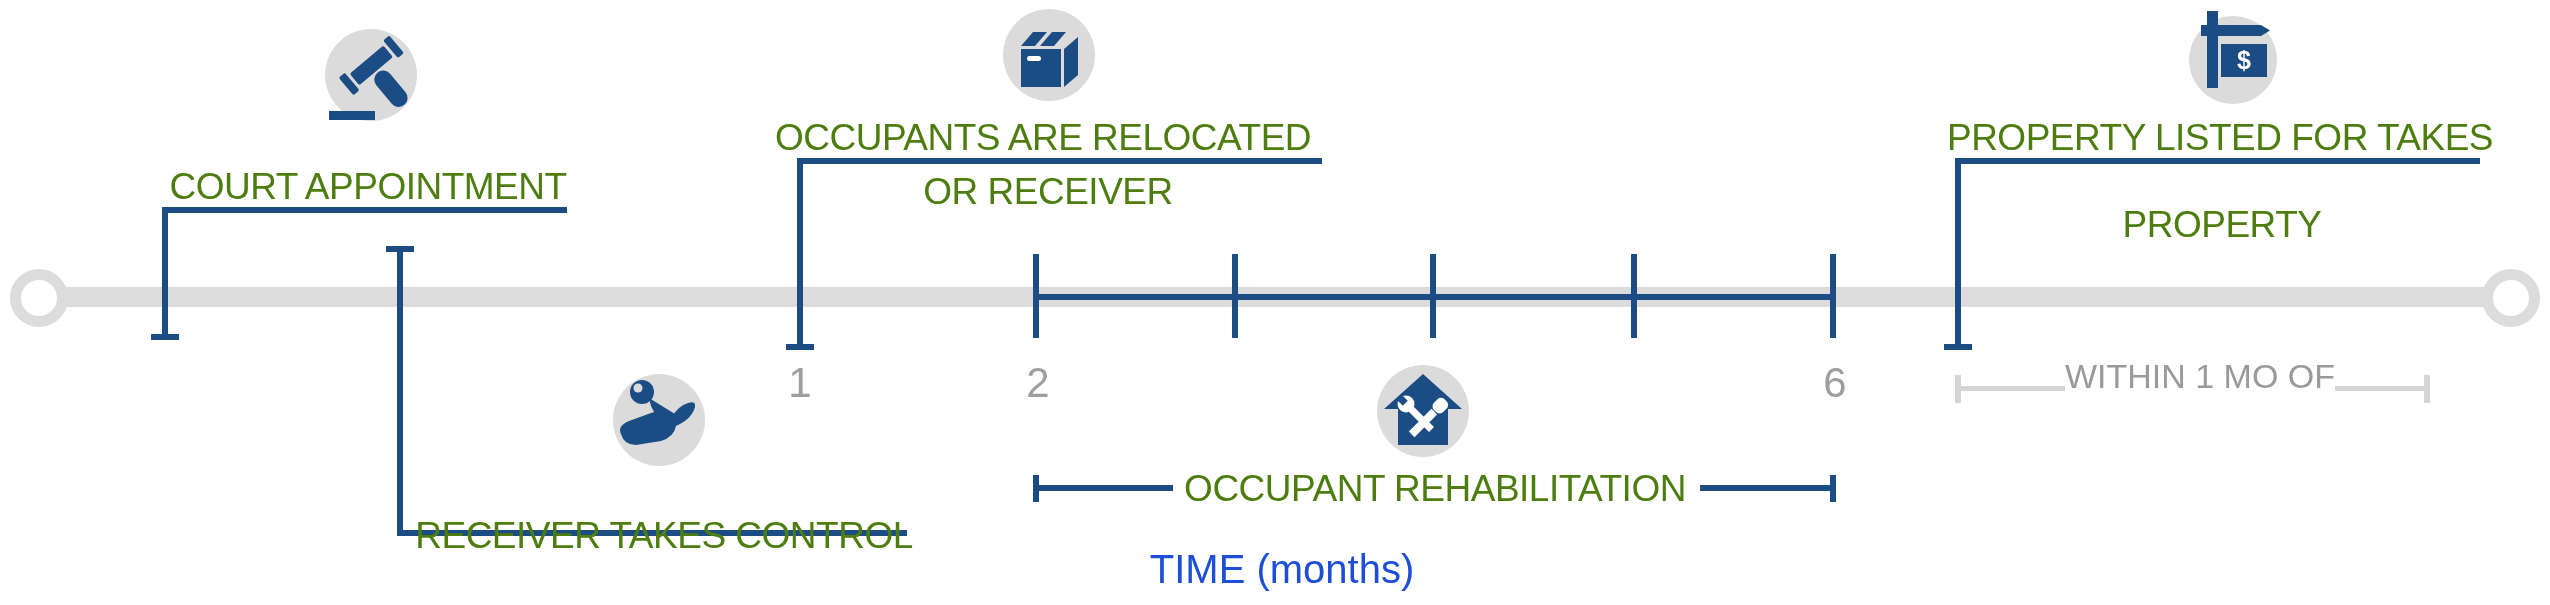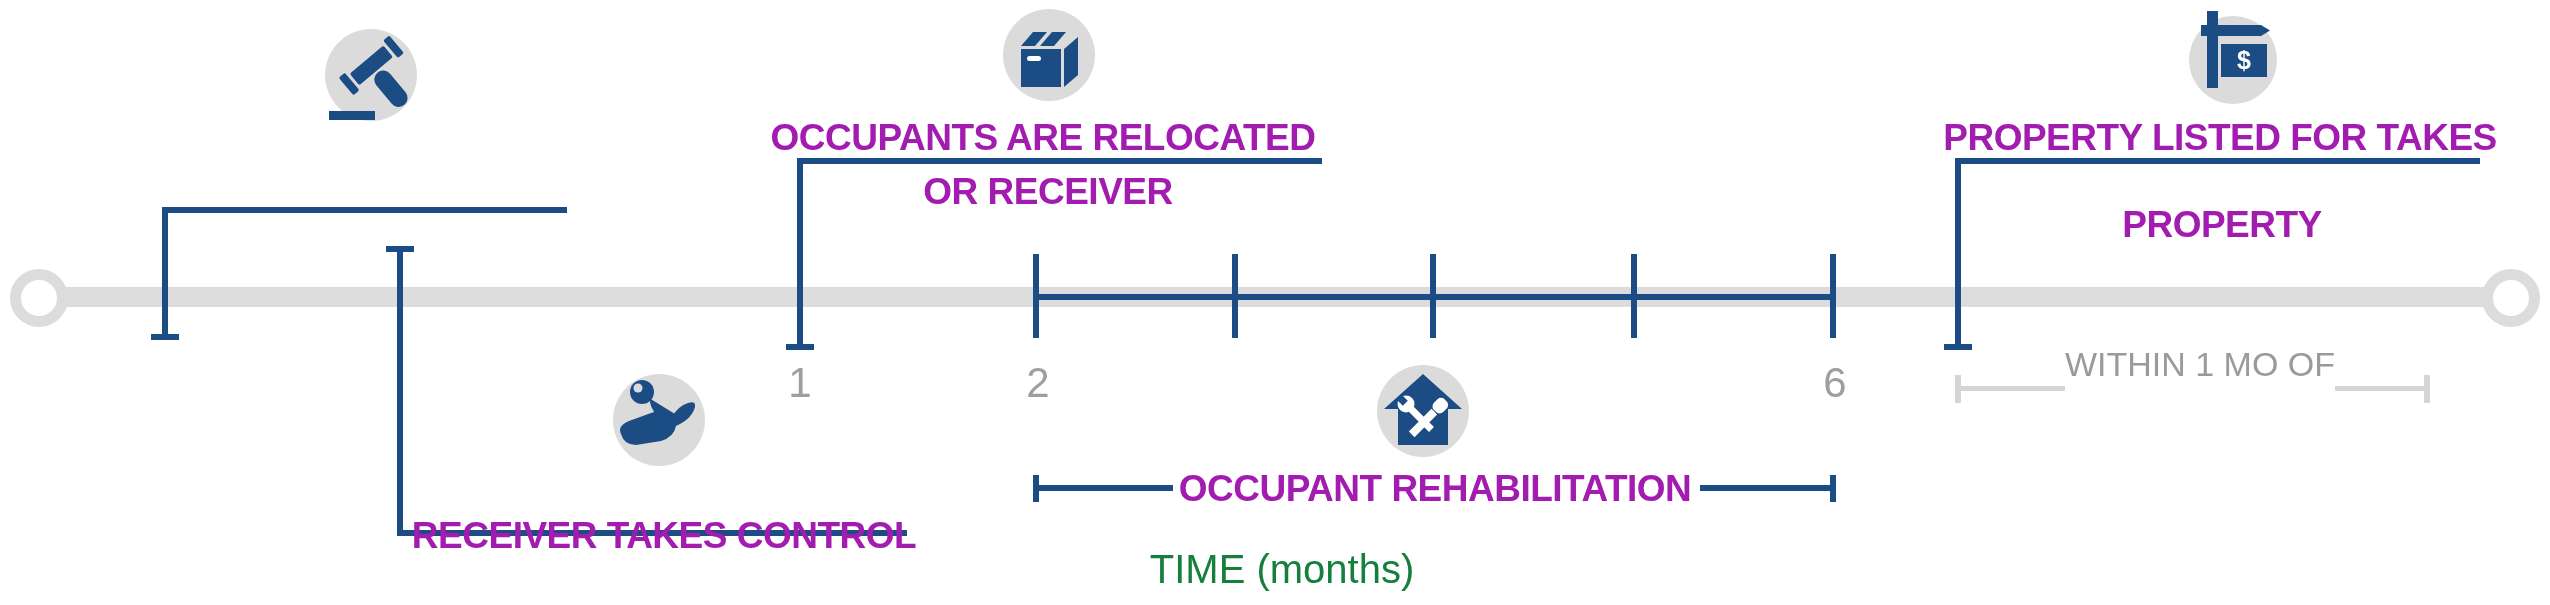--- a/index.html
+++ b/index.html
@@ -14,35 +14,35 @@
   .bar{position:absolute;left:62px;top:287px;width:2424px;height:20px;background:#dcdcdc;}
   .end-ring{position:absolute;width:36px;height:36px;border:11px solid #dcdcdc;border-radius:50%;background:#ffffff;}
   .ring-left{left:10px;top:269px;}
   .ring-right{left:2482px;top:269px;}
   
   .nline{position:absolute;background:#1c4c84;}
   .gline{position:absolute;background:#d5d5d5;}
   
   .lbl{
     position:absolute;transform:translateX(-50%);
-    color:#a21caf;font-weight:700;font-size:37px;letter-spacing:-0.5px;
+    color:#4d7c0f;font-weight:400;font-size:37px;letter-spacing:-0.5px;
     white-space:nowrap;line-height:40px;
   }
   .num{
     position:absolute;transform:translateX(-50%);
     color:#9e9e9e;font-weight:400;font-size:42px;white-space:nowrap;line-height:42px;
   }
   .graylbl{
     position:absolute;transform:translateX(-50%);
     color:#9a9a9a;font-weight:400;font-size:34px;text-align:center;
     white-space:nowrap;line-height:40px;
   }
   .timelbl{
     position:absolute;transform:translateX(-50%);
-    color:#15803d;font-weight:400;font-size:40px;white-space:nowrap;line-height:42px;
+    color:#1d4ed8;font-weight:400;font-size:40px;white-space:nowrap;line-height:42px;
   }
   .icon{position:absolute;width:100px;height:100px;}
 </style>
 </head>
 <body>
 
 <div id="stage">
 
   <div class="end-ring ring-left"></div>
   <div class="end-ring ring-right"></div>
@@ -54,20 +54,21 @@
   <div class="nline" style="left:1430px;top:254px;width:6px;height:84px;"></div>
   <div class="nline" style="left:1631px;top:254px;width:6px;height:84px;"></div>
   <div class="nline" style="left:1830px;top:254px;width:6px;height:84px;"></div>
 
   <div class="num" style="left:800px;top:362px;">1</div>
   <div class="num" style="left:1038px;top:362px;">2</div>
   <div class="num" style="left:1835px;top:362px;">6</div>
 
   <div class="timelbl" style="left:1282px;top:548px;">TIME (months)</div>
 
+  <div class="lbl" style="left:368px;top:167px;">COURT APPOINTMENT</div>
   <div class="nline" style="left:162px;top:207px;width:405px;height:6px;"></div>
   <div class="nline" style="left:162px;top:207px;width:6px;height:127px;"></div>
   <div class="nline" style="left:151px;top:334px;width:28px;height:6px;"></div>
 
   <svg class="icon" style="left:321px;top:25px;" viewBox="0 0 100 100">
     <circle cx="50" cy="50" r="46" fill="#dbdbdb"></circle>
     <g fill="#1c4c84" transform="rotate(-40 50 40)">
       <rect x="28" y="33" width="44" height="15" rx="2"></rect>
       <rect x="17" y="29" width="8" height="23" rx="2"></rect>
       <rect x="75" y="29" width="8" height="23" rx="2"></rect>
@@ -138,19 +139,19 @@
       <rect x="24" y="3" width="11" height="77"></rect>
       <rect x="18" y="17" width="60" height="11"></rect>
       <polygon points="78,17 87,22.5 78,28"></polygon>
       <rect x="38" y="36" width="46" height="33"></rect>
     </g>
     <text x="61" y="61" text-anchor="middle" font-family="Liberation Sans, sans-serif" font-size="25" font-weight="700" fill="#ffffff">$</text>
   </svg>
 
   <div class="gline" style="left:1955px;top:375px;width:6px;height:28px;"></div>
   <div class="gline" style="left:1955px;top:386px;width:110px;height:5px;"></div>
-  <div class="graylbl" style="left:2200px;top:344px;text-align:center;">
+  <div class="graylbl" style="left:2200px;top:356px;text-align:center;">
     <div>WITHIN 1 MO OF</div>
   </div>
   <div class="gline" style="left:2335px;top:386px;width:92px;height:5px;"></div>
   <div class="gline" style="left:2424px;top:375px;width:6px;height:28px;"></div>
 
 </div>
 
 </body></html>

